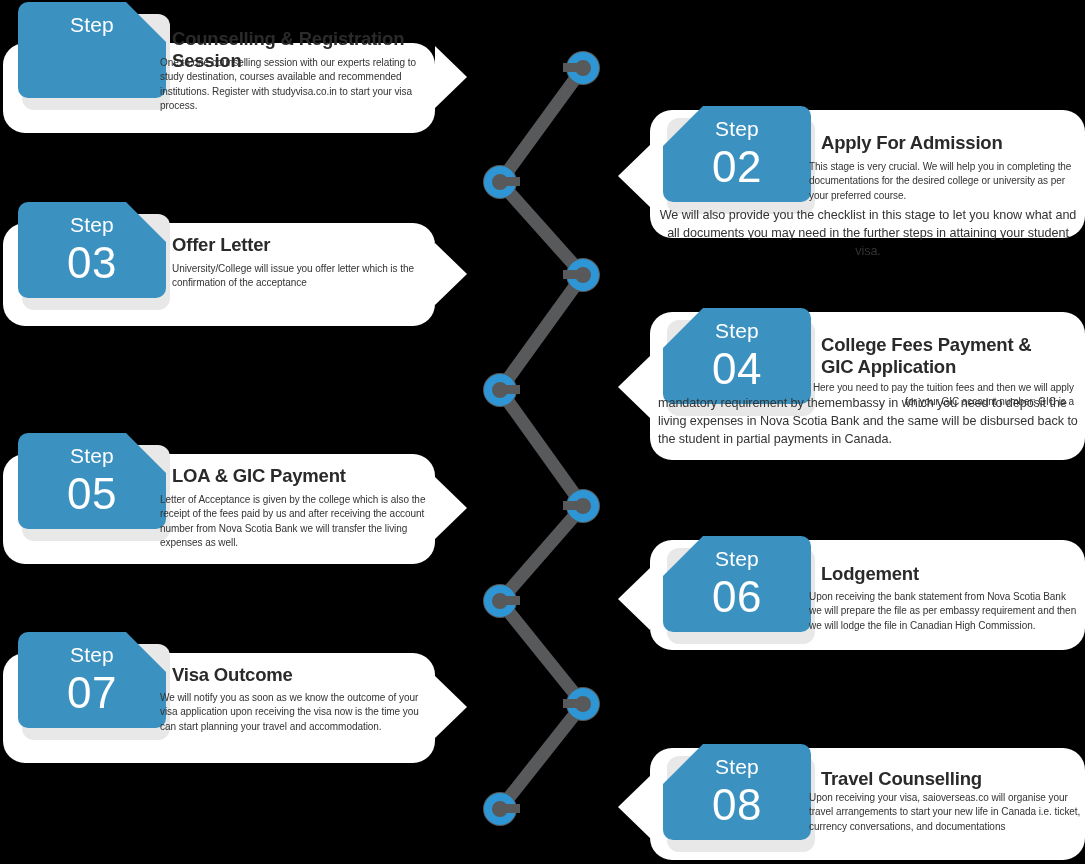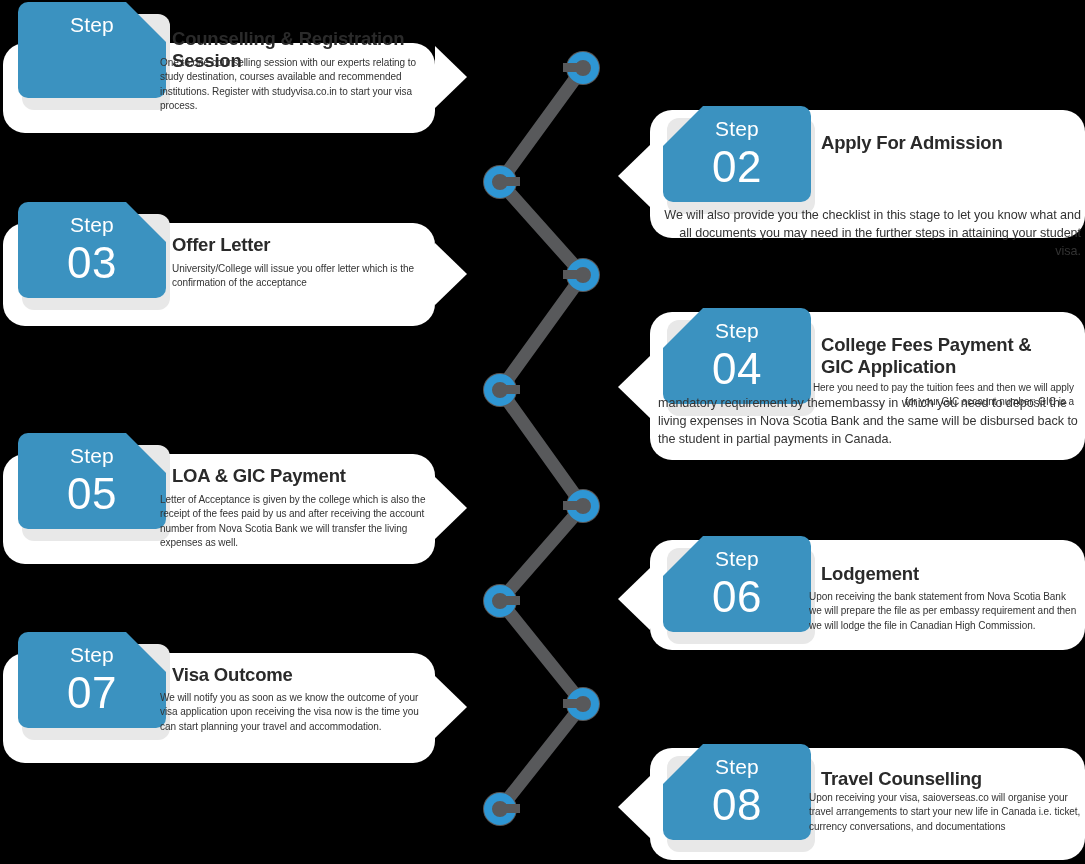--- a/index.html
+++ b/index.html
@@ -125,21 +125,21 @@
     color: #333333;
     line-height: 1.44;
     letter-spacing: -0.05px;
   }
   .card-body-wide {
     position: absolute;
     font-size: 12.6px;
     color: #333333;
     line-height: 1.44;
     letter-spacing: -0.05px;
-    text-align: right;
+    text-align: center;
   }
 </style>
 </head>
 <body>
 
 <div id="infographic">
 
   <svg id="connector" viewBox="0 0 1085 864" width="1085" height="864">
     <polyline points="583,68 500,182 583,275 500,390 583,506 500,601 583,704 500,809" fill="none" stroke="#58595b" stroke-width="13" stroke-linecap="round" stroke-linejoin="round"></polyline>
 
@@ -203,20 +203,21 @@
     <div class="pointer pointer-left" style="top:35px;"></div>
   </div>
   <div class="badge-wrap" style="left:663px; top:106px;">
     <div class="badge-shadow"></div>
     <div class="badge notch-tl">
       <div class="badge-step">Step</div>
       <div class="badge-num">02</div>
     </div>
   </div>
   <div class="card-title" style="left:809px; top:132px; width:260px;">Apply For Admission</div>
+  <div class="card-body" style="left:809px; top:160px; width:265px;">This stage is very crucial. We will help you in completing the documentations for the desired college or university as per your preferred course.</div>
   <div class="card-body-wide" style="left:655px; top:206px; width:426px;">We will also provide you the checklist in this stage to let you know what and all documents you may need in the further steps in attaining your student visa.</div>
 
   <div class="card card-left" style="left:3px; top:223px; width:432px; height:103px;">
     <div class="pointer pointer-right" style="top:20px;"></div>
   </div>
   <div class="badge-wrap" style="left:18px; top:202px;">
     <div class="badge-shadow"></div>
     <div class="badge notch-tr">
       <div class="badge-step">Step</div>
       <div class="badge-num">03</div>

